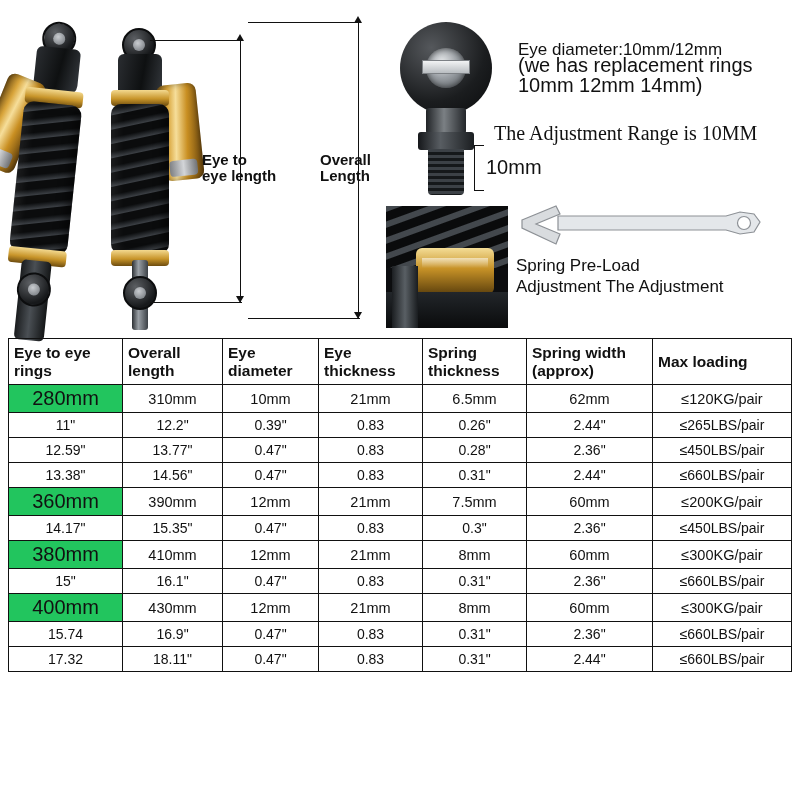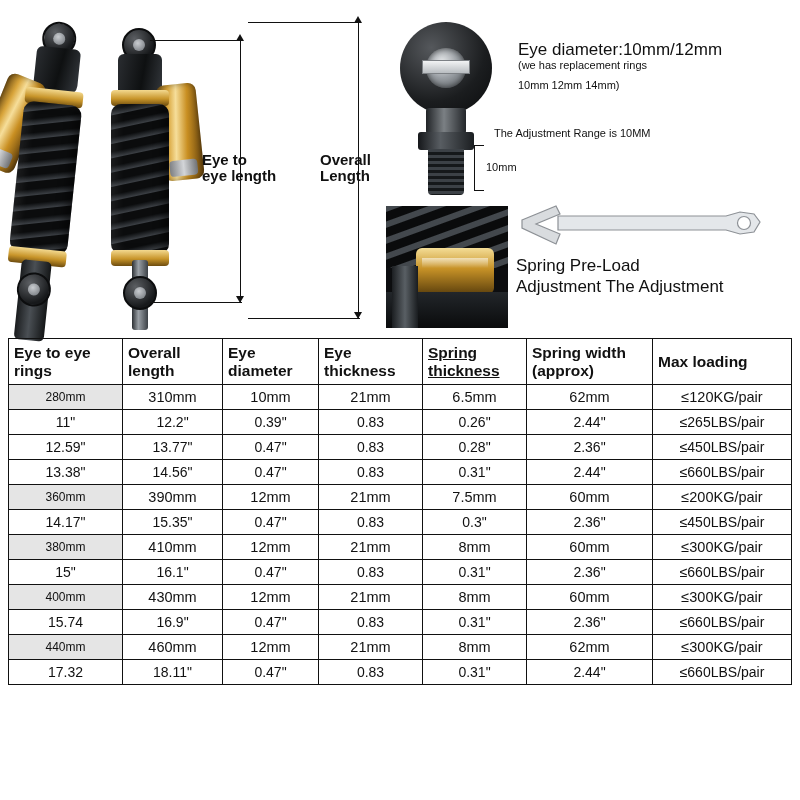--- a/index.html
+++ b/index.html
@@ -165,21 +165,21 @@
   .ten-mm-bracket {
     position: absolute;
     left: 474px; top: 145px;
     width: 10px; height: 46px;
     border-top: 1px solid #111;
     border-bottom: 1px solid #111;
     border-left: 1px solid #111;
   }
   .callout {
     position: absolute;
-    font-size: 11px;
+    font-size: 20px;
     line-height: 19px;
     color: #111;
   }
   .callout.big { font-size: 17px; }
 
   
   .preload-photo {
     position: absolute;
     left: 386px; top: 206px;
     width: 122px; height: 122px;
@@ -237,23 +237,23 @@
   }
   thead th {
     font-size: 15.5px;
     font-weight: bold;
     text-align: left;
     padding: 4px 5px;
     height: 46px;
     vertical-align: middle;
   }
   td.hl {
-    background: #e5e5e5;
+    background: #22c55e;
     font-weight: bold;
-    font-size: 12px;
+    font-size: 20px;
   }
   tr.metric td { font-weight: normal; }
   tr.imperial td { font-size: 14px; }
 </style>
 </head>
 <body>
 
 <div class="top-area">
 
   <div class="shocks">
@@ -314,21 +314,21 @@
     <div class="eye-nut"></div>
     <div class="eye-thread"></div>
   </div>
 
   <div class="ten-mm-bracket"></div>
   <div class="callout" style="left:486px; top:158px;">10mm</div>
 
   <div class="callout big" style="left:518px; top:32px; font-weight:normal;margin-top:8px;">Eye diameter:10mm/12mm</div>
   <div class="callout" style="left:518px; top:56px;">(we has replacement rings</div>
   <div class="callout" style="left:518px; top:76px;">10mm 12mm 14mm)</div>
-  <div class="callout" style="left:494px; top:124px;">The Adjustment Range is 10MM</div>
+  <div class="callout" style="left:494px; top:124px;font-family:Liberation Serif, serif;">The Adjustment Range is 10MM</div>
 
   <div class="preload-photo">
     <div class="coil"></div>
     <div class="gold-collar"></div>
     <div class="dark-body"></div>
     <div class="tube"></div>
   </div>
 
   <svg class="wrench" viewBox="0 0 248 48">
     <path d="M6 20 L40 6 L44 14 L20 24 L44 34 L40 44 L6 28 Z" fill="#d9dcdf" stroke="#8d9196" stroke-width="1.2"></path>
@@ -340,21 +340,21 @@
   <div class="callout" style="left:516px; top:277px; font-size:17px;">Adjustment The Adjustment</div>
 </div>
 
 <table>
   <thead>
     <tr>
       <th style="width:114px;">Eye to eye rings</th>
       <th style="width:100px;">Overall length</th>
       <th style="width:96px;">Eye diameter</th>
       <th style="width:104px;">Eye thickness</th>
-      <th style="width:104px;text-decoration:underline;">Spring thickness</th>
+      <th style="width:104px;">Spring thickness</th>
       <th style="width:126px;">Spring width (approx)</th>
       <th>Max loading</th>
     </tr>
   </thead>
   <tbody>
       <tr class="metric">
         <td class="hl">280mm</td>
         <td>310mm</td>
         <td>10mm</td>
         <td>21mm</td>
@@ -436,29 +436,20 @@
       </tr>
       <tr class="imperial">
         <td>15.74</td>
         <td>16.9"</td>
         <td>0.47"</td>
         <td>0.83</td>
         <td>0.31"</td>
         <td>2.36"</td>
         <td>≤660LBS/pair</td>
       </tr>
-      <tr class="metric">
-        <td class="hl">440mm</td>
-        <td>460mm</td>
-        <td>12mm</td>
-        <td>21mm</td>
-        <td>8mm</td>
-        <td>62mm</td>
-        <td>≤300KG/pair</td>
-      </tr>
       <tr class="imperial">
         <td>17.32</td>
         <td>18.11"</td>
         <td>0.47"</td>
         <td>0.83</td>
         <td>0.31"</td>
         <td>2.44"</td>
         <td>≤660LBS/pair</td>
       </tr>
     </tbody>

